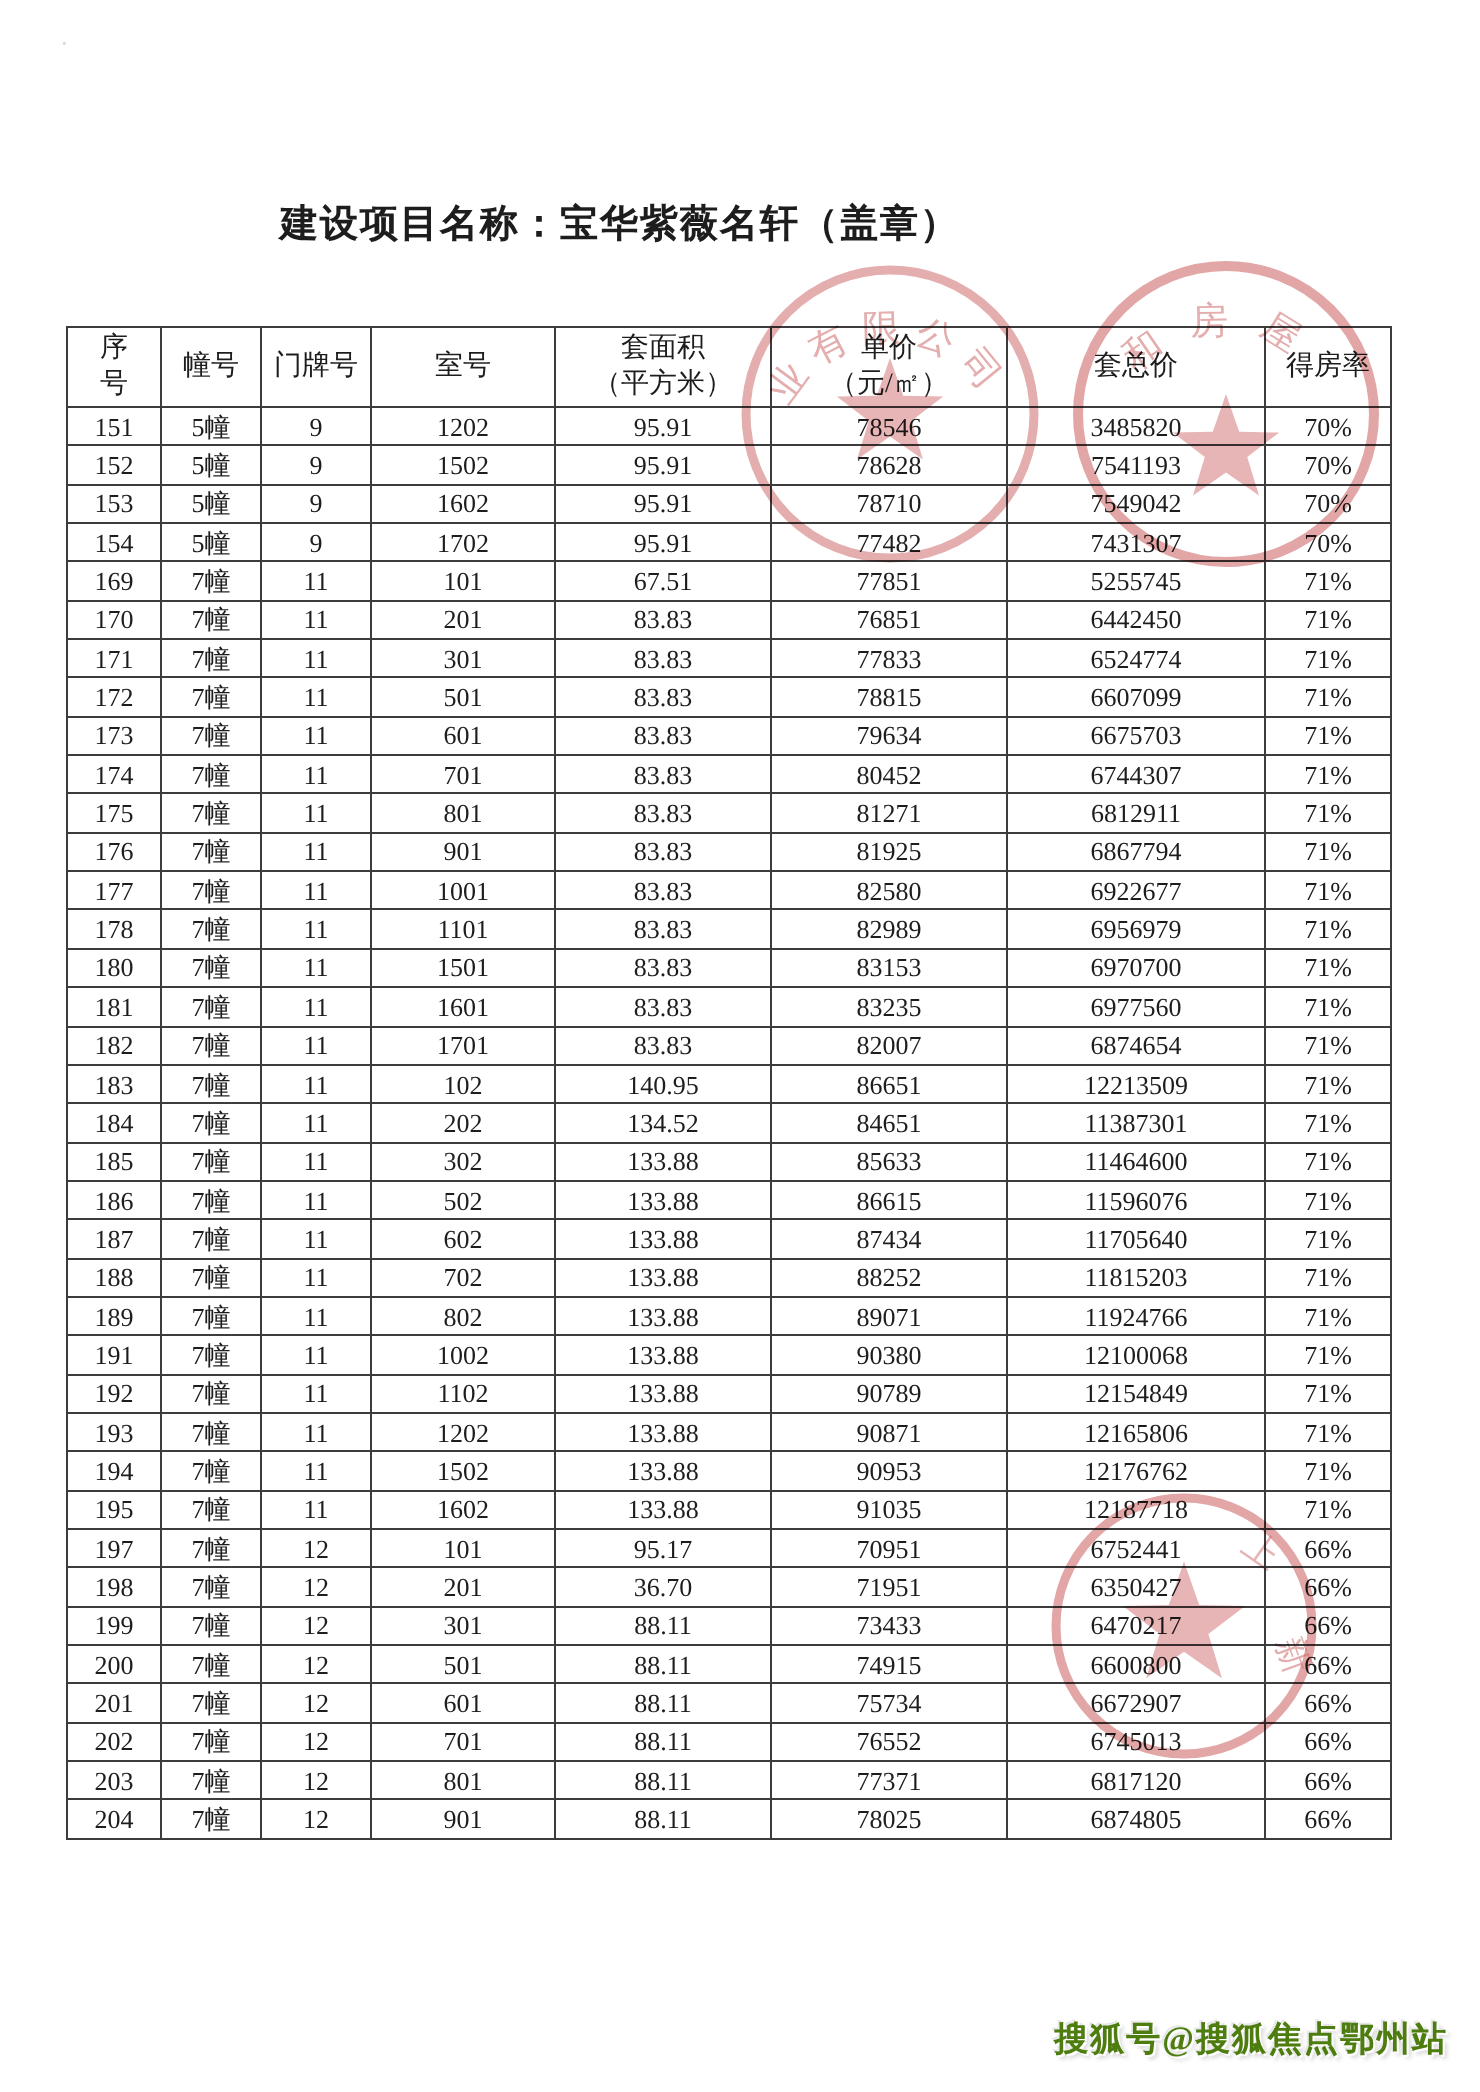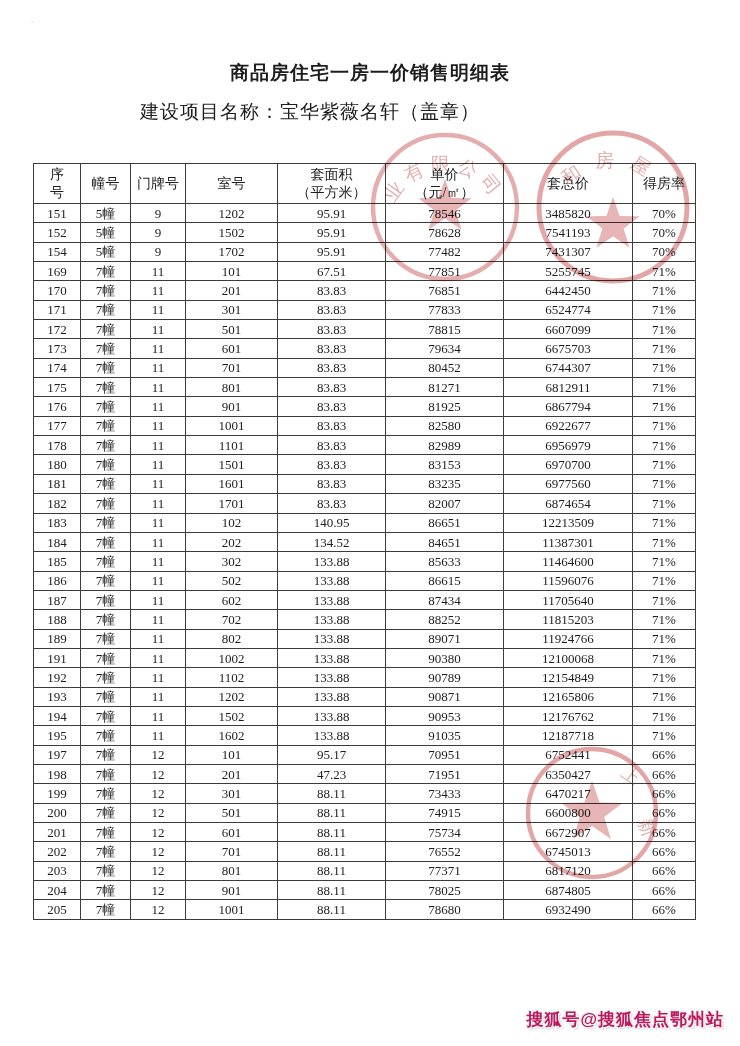--- a/index.html
+++ b/index.html
@@ -10,21 +10,21 @@
     overflow:hidden;
     font-family:"Liberation Serif","DejaVu Serif",serif;
     color:#1d1d1d;
   }
   .doc-title{
     position:absolute;top:60px;left:0;width:740px;
     text-align:center;font-size:19px;font-weight:bold;letter-spacing:1px;
   }
   .doc-subtitle{
     position:absolute;top:99px;left:0;width:620px;
-    text-align:center;font-size:19px;font-weight:normal;letter-spacing:1px;
+    text-align:center;font-size:19px;font-weight:bold;letter-spacing:1px;
   }
   .location-line{
     position:absolute;top:132px;left:38px;
     font-size:16px;letter-spacing:1px;
   }
   .location-line .loc-value{margin-left:16px;}
   table.price-table{
     position:absolute;top:163px;left:33px;
     width:662px;
     border-collapse:collapse;table-layout:fixed;
@@ -38,38 +38,37 @@
     height:39px;font-size:14px;font-weight:normal;
     white-space:pre-line;line-height:1.25;
   }
   .price-table td{
     height:18.35px;font-size:13px;line-height:1;
   }
   .stamp{position:absolute;mix-blend-mode:multiply;opacity:.8;pointer-events:none;}
   .stamp circle{fill:none;}
   .watermark{
     position:absolute;top:1008px;right:16px;
-    font-family:Liberation Sans, sans-serif;
+    font-family:Liberation Serif, serif;
     font-size:17px;font-weight:bold;letter-spacing:1px;
-    color:#be185d;
+    color:#4d7c0f;
     text-shadow:1px 1px 0 #ffffff,-1px -1px 0 #e8e8e8,2px 2px 2px rgba(0,0,0,.18);
   }
   .smudge{
     position:absolute;top:14px;left:30px;width:14px;height:18px;
     color:#d8d8d8;font-size:13px;
   }
 </style>
 </head>
 <body>
 
 <div class="page">
 
   <div class="smudge">·</div>
 
-  <div class="doc-title">商品房住宅一房一价销售明细表</div>
   <div class="doc-subtitle">建设项目名称：宝华紫薇名轩（盖章）</div>
 
 
   <table class="price-table">
     <colgroup>
       <col style="width:47px">
         <col style="width:50px">
         <col style="width:55px">
         <col style="width:92px">
       <col style="width:108px">
@@ -107,20 +106,30 @@
           <td>152</td>
           <td>5幢</td>
           <td>9</td>
           <td>1502</td>
           <td>95.91</td>
           <td>78628</td>
           <td>7541193</td>
           <td>70%</td>
         </tr>
         <tr>
+          <td>153</td>
+          <td>5幢</td>
+          <td>9</td>
+          <td>1602</td>
+          <td>95.91</td>
+          <td>78710</td>
+          <td>7549042</td>
+          <td>70%</td>
+        </tr>
+        <tr>
           <td>154</td>
           <td>5幢</td>
           <td>9</td>
           <td>1702</td>
           <td>95.91</td>
           <td>77482</td>
           <td>7431307</td>
           <td>70%</td>
         </tr>
         <tr>
@@ -381,21 +390,21 @@
           <td>95.17</td>
           <td>70951</td>
           <td>6752441</td>
           <td>66%</td>
         </tr>
         <tr>
           <td>198</td>
           <td>7幢</td>
           <td>12</td>
           <td>201</td>
-          <td>47.23</td>
+          <td>36.70</td>
           <td>71951</td>
           <td>6350427</td>
           <td>66%</td>
         </tr>
         <tr>
           <td>199</td>
           <td>7幢</td>
           <td>12</td>
           <td>301</td>
           <td>88.11</td>
@@ -444,30 +453,20 @@
           <td>66%</td>
         </tr>
         <tr>
           <td>204</td>
           <td>7幢</td>
           <td>12</td>
           <td>901</td>
           <td>88.11</td>
           <td>78025</td>
           <td>6874805</td>
-          <td>66%</td>
-        </tr>
-        <tr>
-          <td>205</td>
-          <td>7幢</td>
-          <td>12</td>
-          <td>1001</td>
-          <td>88.11</td>
-          <td>78680</td>
-          <td>6932490</td>
           <td>66%</td>
         </tr>
       </tbody>
   </table>
 
   <svg class="stamp" style="left:367px;top:129px" width="156" height="156" viewBox="-78 -78 156 156">
     <circle r="72" stroke="#c14545" stroke-width="4.5" opacity="0.55"></circle>
     <path d="M0,-28 L6.6,-9.1 L26.6,-8.7 L10.6,3.5 L16.5,22.7 L0,11.2 L-16.5,22.7 L-10.6,3.5 L-26.6,-8.7 L-6.6,-9.1 Z" fill="#c14545" opacity="0.5"></path>
     <defs>
         <path id="arcA" d="M -54,8 A 55,55 0 0 1 54,8"></path>

